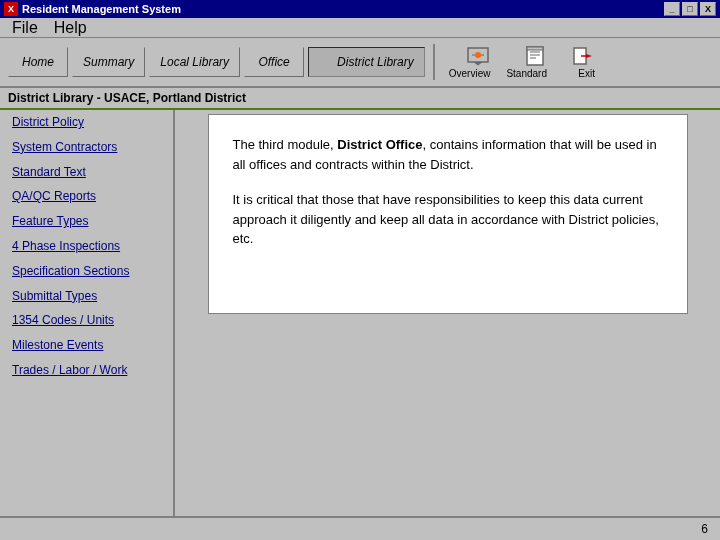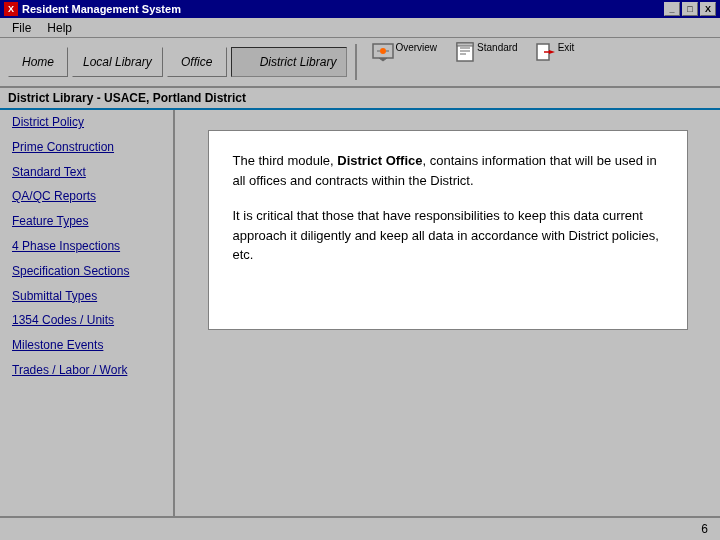--- a/index.html
+++ b/index.html
@@ -57,21 +57,21 @@
     .menu-bar {
       background: #c0c0c0;
       height: 20px;
       display: flex;
       align-items: center;
       padding: 0 4px;
       border-bottom: 1px solid #808080;
     }
     .menu-item {
       padding: 2px 8px;
-      font-size: 12px;
+      font-size: 16px;
       cursor: pointer;
     }
 
     
     .toolbar {
       background: #c0c0c0;
       height: 50px;
       display: flex;
       align-items: center;
       padding: 4px 8px;
@@ -88,22 +88,22 @@
       min-width: 60px;
       font-style: italic;
     }
     .toolbar-btn.active {
       border: 1px inset #808080;
       background: #b0b0b0;
       padding-left: 28px;
     }
     .toolbar-icon-btn {
       display: flex;
-      flex-direction: row;
-      align-items: flex-start;
+      flex-direction: column;
+      align-items: flex-end;
       justify-content: center;
       padding: 2px 6px;
       cursor: pointer;
       font-size: 10px;
       min-width: 44px;
       height: 44px;
     }
     .icon-graphic {
       width: 24px;
       height: 20px;
@@ -119,21 +119,21 @@
       margin: 0 4px;
     }
 
     
     .breadcrumb-bar {
       background: #c0c0c0;
       height: 22px;
       display: flex;
       align-items: center;
       padding: 0 8px;
-      border-bottom: 2px solid #0369a1;
+      border-bottom: 2px solid #4d7c0f;
       font-size: 12px;
       font-weight: bold;
     }
 
     
     .main-area {
       display: flex;
       height: calc(540px - 18px - 20px - 50px - 22px - 24px);
       background: #c0c0c0;
     }
@@ -152,21 +152,21 @@
       color: #000080;
       text-decoration: underline;
       cursor: pointer;
       line-height: 1.4;
     }
 
     
     .content-area {
       flex: 1;
       background: #c0c0c0;
-      padding: 20px;
+      padding: 4px;
       display: flex;
       align-items: flex-start;
       justify-content: center;
     }
     .content-box {
       background: white;
       padding: 20px 24px;
       width: 480px;
       min-height: 200px;
       border: 1px solid #808080;
@@ -210,20 +210,21 @@
   </div>
 </div>
 
 <div class="menu-bar">
   <div class="menu-item">File</div>
   <div class="menu-item">Help</div>
 </div>
 
 <div class="toolbar">
   <button class="toolbar-btn">Home</button>
+  <button class="toolbar-btn">Summary</button>
   <button class="toolbar-btn">Local Library</button>
   <button class="toolbar-btn">Office</button>
   <button class="toolbar-btn active">District Library</button>
   <div class="toolbar-separator"></div>
   <div class="toolbar-icon-btn">
     <div class="icon-graphic">
       <svg width="24" height="20" viewBox="0 0 24 20">
         <rect x="2" y="2" width="20" height="14" fill="none" stroke="#666" stroke-width="1.5"></rect>
         <path d="M8 16 L12 19 L16 16" fill="#666" stroke="#666" stroke-width="1"></path>
         <circle cx="12" cy="9" r="3" fill="#ff6600"></circle>
@@ -258,21 +259,21 @@
 </div>
 
 <div class="breadcrumb-bar">
   <span>District Library  -  USACE, Portland District</span>
 </div>
 
 <div class="main-area">
 
   <div class="sidebar">
     <div class="sidebar-item">District Policy</div>
-    <div class="sidebar-item">Prime Construction</div>
+    <div class="sidebar-item">System Contractors</div>
     <div class="sidebar-item">Standard Text</div>
     <div class="sidebar-item">QA/QC Reports</div>
     <div class="sidebar-item">Feature Types</div>
     <div class="sidebar-item">4 Phase Inspections</div>
     <div class="sidebar-item">Specification Sections</div>
     <div class="sidebar-item">Submittal Types</div>
     <div class="sidebar-item">1354 Codes / Units</div>
     <div class="sidebar-item">Milestone Events</div>
     <div class="sidebar-item">Trades / Labor / Work</div>
   </div>

